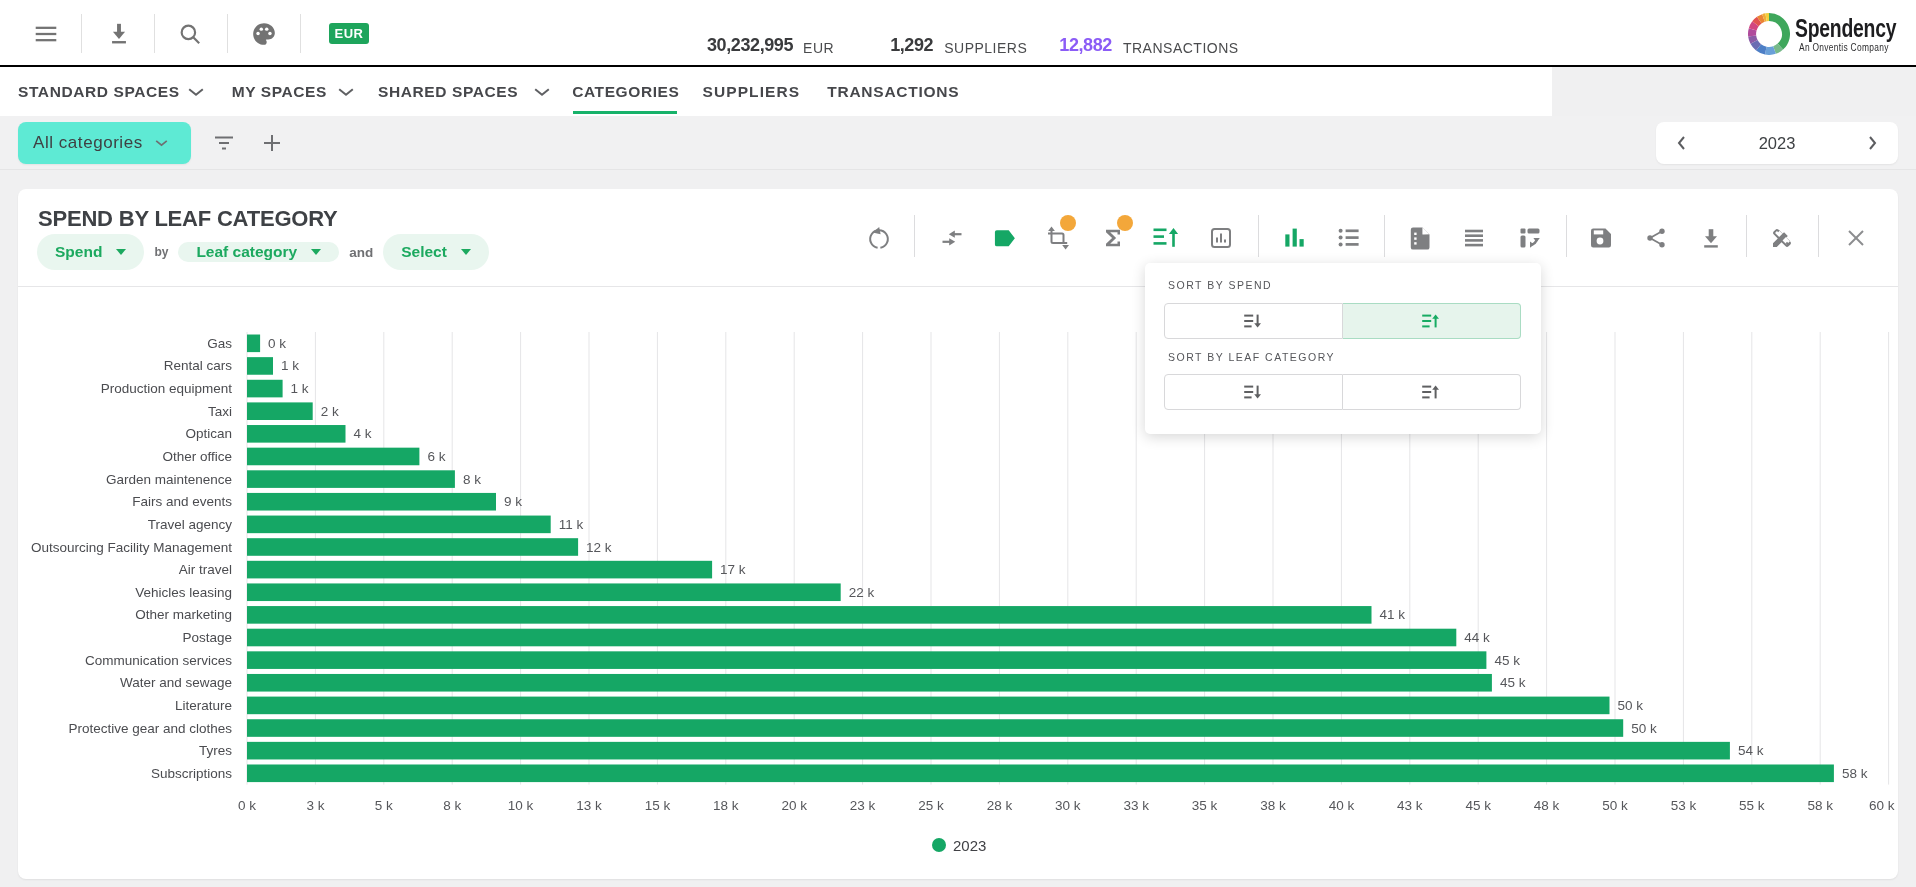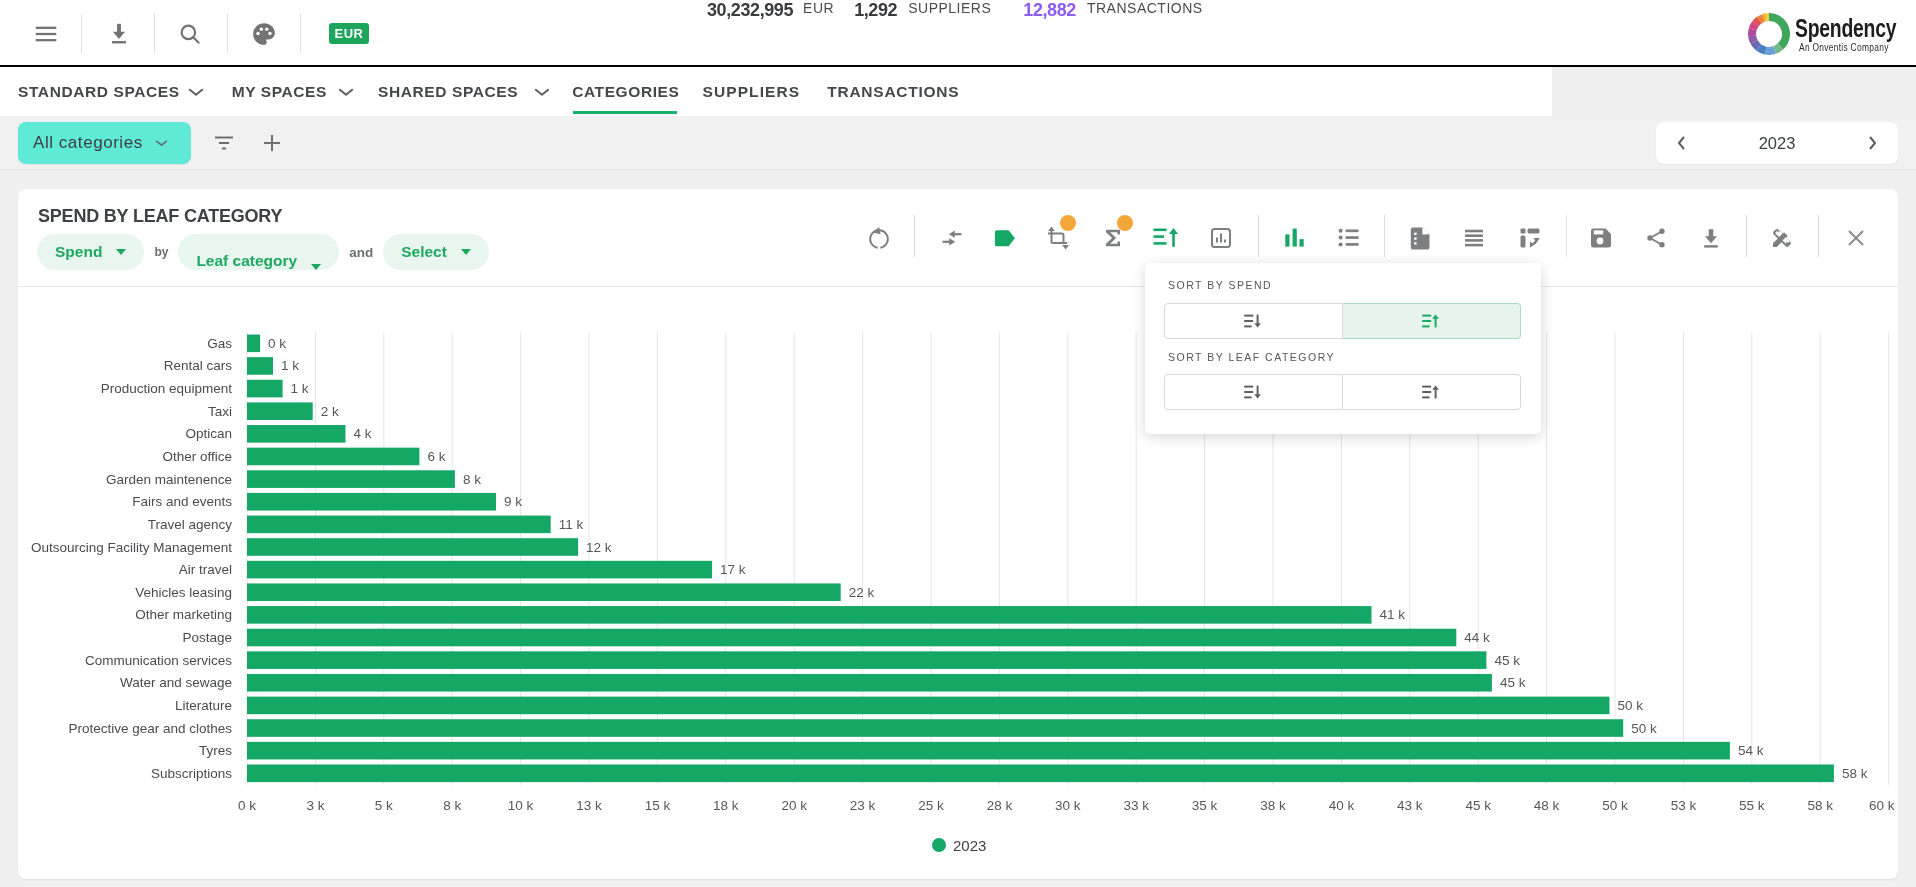--- a/index.html
+++ b/index.html
@@ -31,24 +31,24 @@
       <path fill="#737373" d="M12 2C6.49 2 2 6.49 2 12s4.49 10 10 10c1.38 0 2.5-1.12 2.5-2.5 0-.61-.23-1.2-.64-1.67-.08-.1-.13-.21-.13-.33 0-.28.22-.5.5-.5H16c3.31 0 6-2.69 6-6 0-4.96-4.49-9-10-9z"></path>
       <g fill="#fff">
         <circle cx="6.5" cy="11.5" r="1.6"></circle>
         <circle cx="9.5" cy="7.5" r="1.6"></circle>
         <circle cx="14.5" cy="7.5" r="1.6"></circle>
         <circle cx="17.5" cy="11.5" r="1.6"></circle>
       </g>
     </svg>
 <div style="position:absolute;left:300px;top:14px;width:1px;height:39px;background:#e0e0e0"></div>
 <div style="position:absolute;left:329px;top:23px;width:40px;height:21px;border-radius:3px;background:#1fa;background:#1ea55c;color:#fff;font-weight:bold;font-size:13px;letter-spacing:.5px;display:flex;align-items:center;justify-content:center">EUR</div>
-  <div class="abs" style="left:707px;top:0;height:56px;display:flex;align-items:flex-start">
+  <div class="abs" style="left:707px;top:0;height:56px;display:flex;align-items:flex-end">
     <span style="font-size:18px;font-weight:bold;color:#3a3b3d;letter-spacing:-0.4px">30,232,995</span>
     <span style="font-size:14px;color:#4a4b4d;margin-left:10px;letter-spacing:.5px">EUR</span>
-    <span style="font-size:18px;font-weight:bold;color:#3a3b3d;margin-left:20px;letter-spacing:-0.4px">1,292</span>
+    <span style="font-size:18px;font-weight:bold;color:#3a3b3d;margin-left:56px;letter-spacing:-0.4px">1,292</span>
     <span style="font-size:14px;color:#4a4b4d;margin-left:11px;letter-spacing:.5px">SUPPLIERS</span>
     <span style="font-size:18px;font-weight:bold;color:#8b5cf6;margin-left:32px;letter-spacing:-0.4px">12,882</span>
     <span style="font-size:14px;color:#4a4b4d;margin-left:11px;letter-spacing:.5px">TRANSACTIONS</span>
   </div>
   <svg class="abs" style="left:1748px;top:13px" width="42" height="42" viewBox="0 0 41 41" xmlns="http://www.w3.org/2000/svg">
       <path d="M20.50 0.00 A20.5 20.5 0 0 1 34.22 35.73 L28.93 29.86 A12.6 12.6 0 0 0 20.50 7.90 Z" fill="#3fa75c"></path>
       <path d="M34.22 35.73 A20.5 20.5 0 0 1 27.17 39.88 L24.60 32.41 A12.6 12.6 0 0 0 28.93 29.86 Z" fill="#77b98a"></path>
       <path d="M27.17 39.88 A20.5 20.5 0 0 1 16.59 40.62 L18.10 32.87 A12.6 12.6 0 0 0 24.60 32.41 Z" fill="#6aa0d8"></path>
       <path d="M16.59 40.62 A20.5 20.5 0 0 1 7.88 36.65 L12.74 30.43 A12.6 12.6 0 0 0 18.10 32.87 Z" fill="#4d7fc6"></path>
       <path d="M7.88 36.65 A20.5 20.5 0 0 1 2.40 30.12 L9.37 26.42 A12.6 12.6 0 0 0 12.74 30.43 Z" fill="#6a6cb2"></path>
@@ -233,31 +233,31 @@
 <text x="1528.6" y="616" text-anchor="middle" dominant-baseline="central" font-size="13.5" fill="#56575b">48 k</text>
 <text x="1597.0" y="616" text-anchor="middle" dominant-baseline="central" font-size="13.5" fill="#56575b">50 k</text>
 <text x="1665.4" y="616" text-anchor="middle" dominant-baseline="central" font-size="13.5" fill="#56575b">53 k</text>
 <text x="1733.8" y="616" text-anchor="middle" dominant-baseline="central" font-size="13.5" fill="#56575b">55 k</text>
 <text x="1802.2" y="616" text-anchor="middle" dominant-baseline="central" font-size="13.5" fill="#56575b">58 k</text>
 <text x="1876.6" y="616" text-anchor="end" dominant-baseline="central" font-size="13.5" fill="#56575b">60 k</text>
 <circle cx="921" cy="656" r="7" fill="#15a765"></circle>
 <text x="935" y="656" dominant-baseline="central" font-size="15" fill="#404145">2023</text>
 </svg>
   <div class="abs" style="left:0;top:97px;width:1880px;height:1px;background:#e6e6e8"></div>
-  <div class="abs" style="left:20px;top:17px;font-size:18px;font-weight:bold;color:#3e4145;letter-spacing:-0.2px">SPEND BY LEAF CATEGORY</div>
+  <div class="abs" style="left:20px;top:17px;font-size:22px;font-weight:bold;color:#3e4145;letter-spacing:-0.2px">SPEND BY LEAF CATEGORY</div>
 
   <div class="abs" style="left:19px;top:45px;height:36px;display:flex;align-items:center">
     <div style="height:36px;padding:0 18px;border-radius:18px;background:#e9f6ef;display:flex;align-items:center;gap:14px">
       <span style="font-size:15.5px;font-weight:bold;color:#1ca95f">Spend</span>
         <svg width="10" height="6" viewBox="0 0 10 6" xmlns="http://www.w3.org/2000/svg">
           <path d="M0 0 h10 l-5 6 z" fill="#1ca95f"></path>
         </svg>
     </div>
     <span style="margin:0 10px;font-size:12px;font-weight:bold;color:#6f7073">by</span>
-    <div style="height:36px;padding:0 18px;border-radius:18px;background:#e9f6ef;display:flex;align-items:flex-end;gap:14px">
+    <div style="height:20px;padding:0 18px;border-radius:18px;background:#e9f6ef;display:flex;align-items:center;gap:14px">
       <span style="font-size:15.5px;font-weight:bold;color:#1ca95f">Leaf category</span>
         <svg width="10" height="6" viewBox="0 0 10 6" xmlns="http://www.w3.org/2000/svg">
           <path d="M0 0 h10 l-5 6 z" fill="#1ca95f"></path>
         </svg>
     </div>
     <span style="margin:0 10px;font-size:13.5px;font-weight:bold;color:#6f7073">and</span>
     <div style="height:36px;padding:0 18px;border-radius:18px;background:#e9f6ef;display:flex;align-items:center;gap:14px">
       <span style="font-size:15.5px;font-weight:bold;color:#1ca95f">Select</span>
         <svg width="10" height="6" viewBox="0 0 10 6" xmlns="http://www.w3.org/2000/svg">
           <path d="M0 0 h10 l-5 6 z" fill="#1ca95f"></path>

